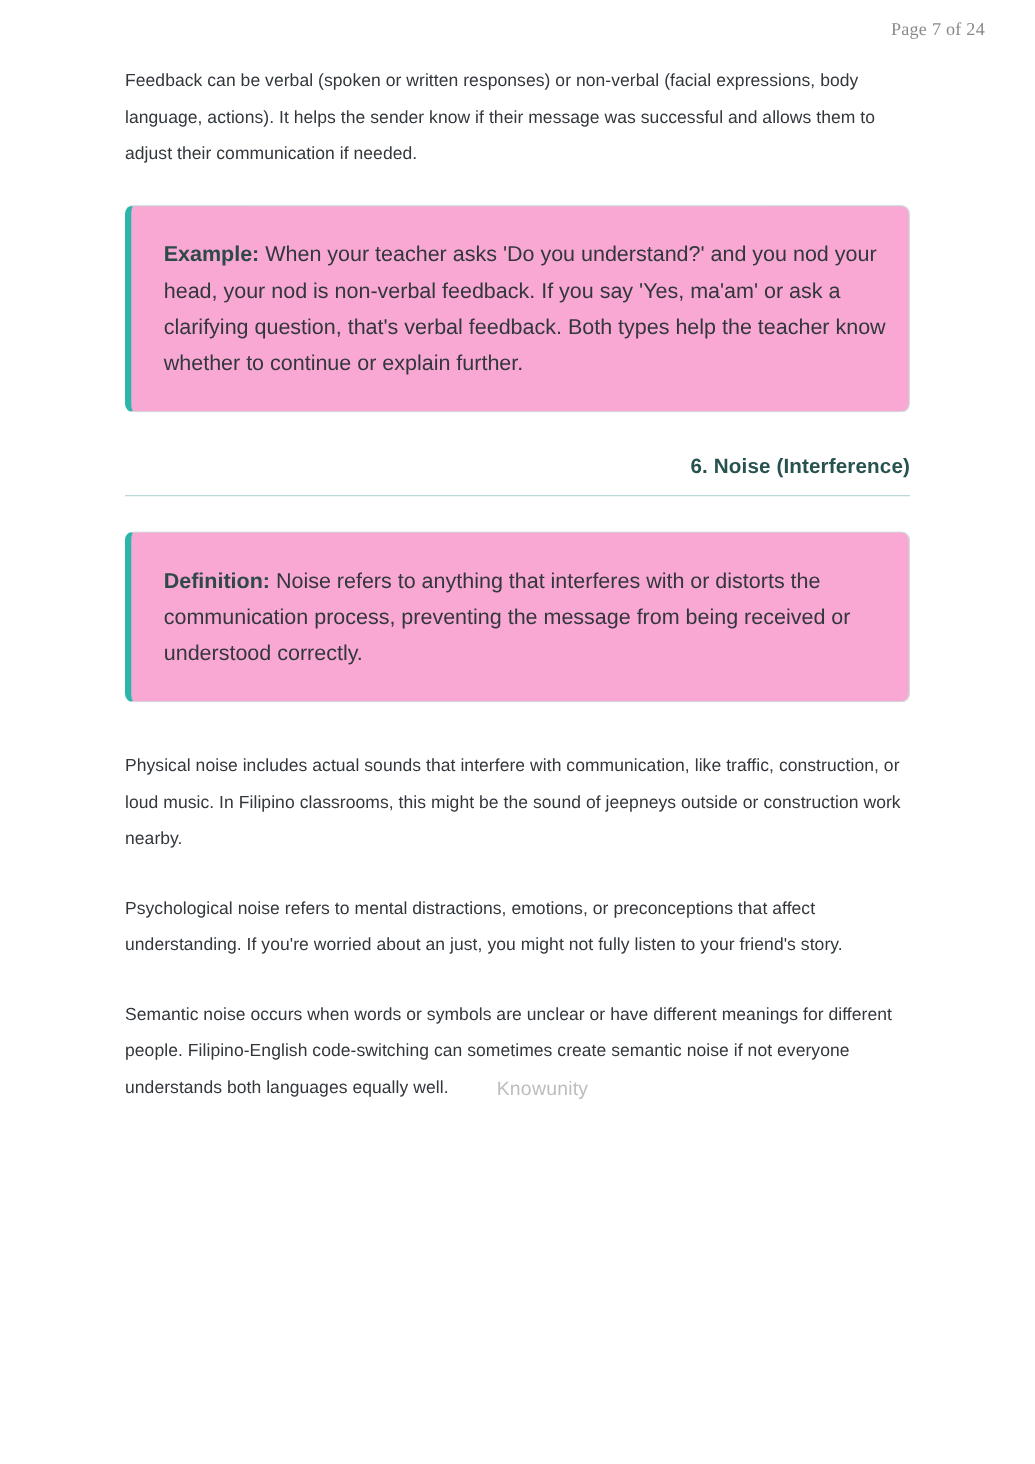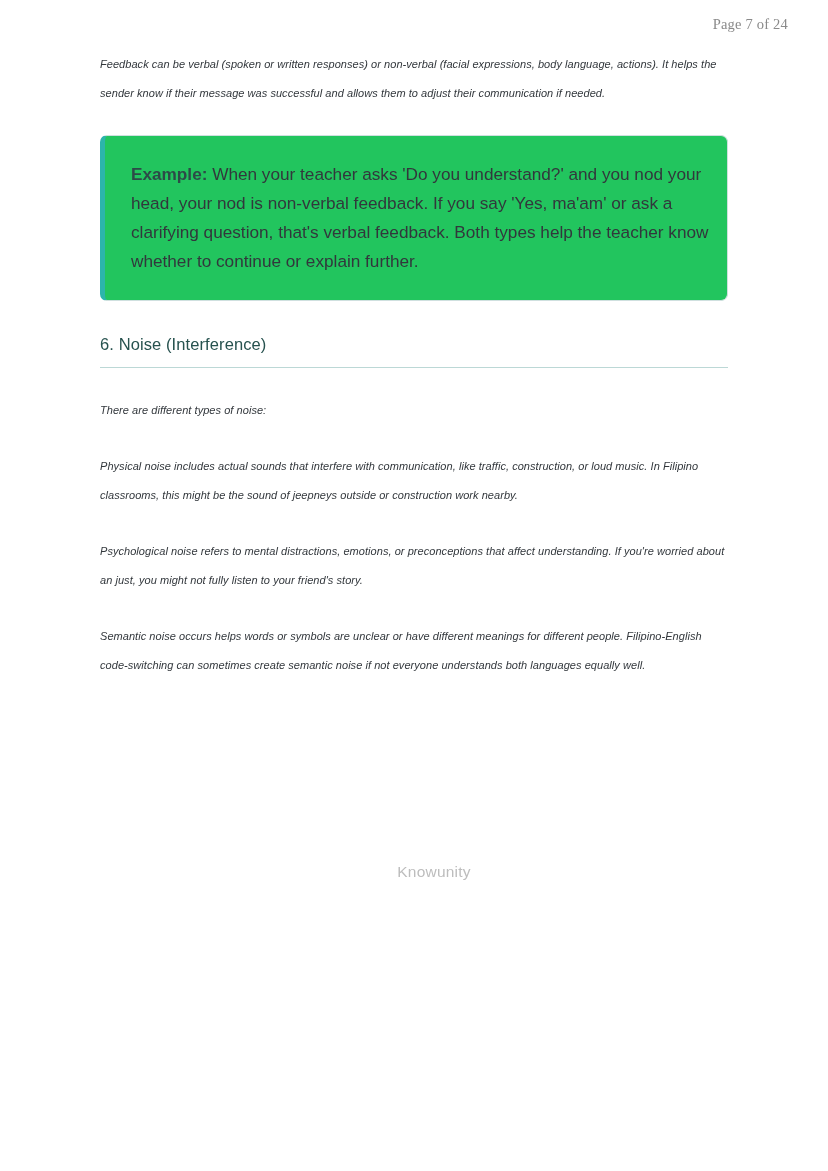--- a/index.html
+++ b/index.html
@@ -39,36 +39,35 @@
   
   .content {
     position: absolute;
     left: 100px;
     top: 50px;
     width: 628px;
   }
 
   p.body-text {
     margin: 0 0 27px 0;
-    font-size: 11px;
+    font-size: 14px;
     line-height: 29px;
     color: #32373c;
     letter-spacing: 0.05px;
-    font-style: italic;
   }
 
   
   .callout {
     position: relative;
     box-sizing: border-box;
     width: 628px;
     border: 1px solid #cfe0df;
     border-left: 5px solid #2cb5ab;
     border-radius: 7px;
-    background: #22c55e;
+    background: #f9a8d4;
     padding: 24px 9px 24px 26px;
     margin: 0 0 27px 0;
   }
   .callout p {
     margin: 0;
     font-size: 17.2px;
     line-height: 29px;
     color: #32373c;
   }
   .callout .lead {
@@ -76,23 +75,24 @@
     color: #2d4a48;
   }
 
   .callout.example { margin-top: 4px; margin-bottom: 34px; }
   .callout.definition { margin-top: 2px; margin-bottom: 36px; }
 
   
   .section-heading {
     margin: 0 0 4px 0;
     font-size: 16.5px;
-    font-weight: normal;
+    font-weight: bold;
     color: #27524f;
     letter-spacing: 0.1px;
+    text-align: right;
   }
   .section-rule {
     width: 628px;
     height: 1px;
     background: #bcd8d6;
     border: 0;
     margin: 13px 0 28px 0;
   }
 
   
@@ -121,26 +121,28 @@
 
 
     <div class="callout example">
       <p><span class="lead">Example:</span><span> When your teacher asks 'Do you understand?' and you nod your head, your nod is non-verbal feedback. If you say 'Yes, ma'am' or ask a clarifying question, that's verbal feedback. Both types help the teacher know whether to continue or explain further.</span></p>
     </div>
 
     <h2 class="section-heading">6. Noise (Interference)</h2>
 
     <div class="section-rule"></div>
 
+    <div class="callout definition">
+      <p><span class="lead">Definition:</span><span> Noise refers to anything that interferes with or distorts the communication process, preventing the message from being received or understood correctly.</span></p>
+    </div>
 
-    <p class="body-text">There are different types of noise:</p>
 
     <p class="body-text">Physical noise includes actual sounds that interfere with communication, like traffic, construction, or loud music. In Filipino classrooms, this might be the sound of jeepneys outside or construction work nearby.</p>
 
     <p class="body-text">Psychological noise refers to mental distractions, emotions, or preconceptions that affect understanding. If you're worried about an just, you might not fully listen to your friend's story.</p>
 
-    <p class="body-text">Semantic noise occurs helps words or symbols are unclear or have different meanings for different people. Filipino-English code-switching can sometimes create semantic noise if not everyone understands both languages equally well.</p>
+    <p class="body-text">Semantic noise occurs when words or symbols are unclear or have different meanings for different people. Filipino-English code-switching can sometimes create semantic noise if not everyone understands both languages equally well.</p>
 
   </div>
 
   <div class="page-footer">Knowunity</div>
 
 </div>
 
 </body></html>

